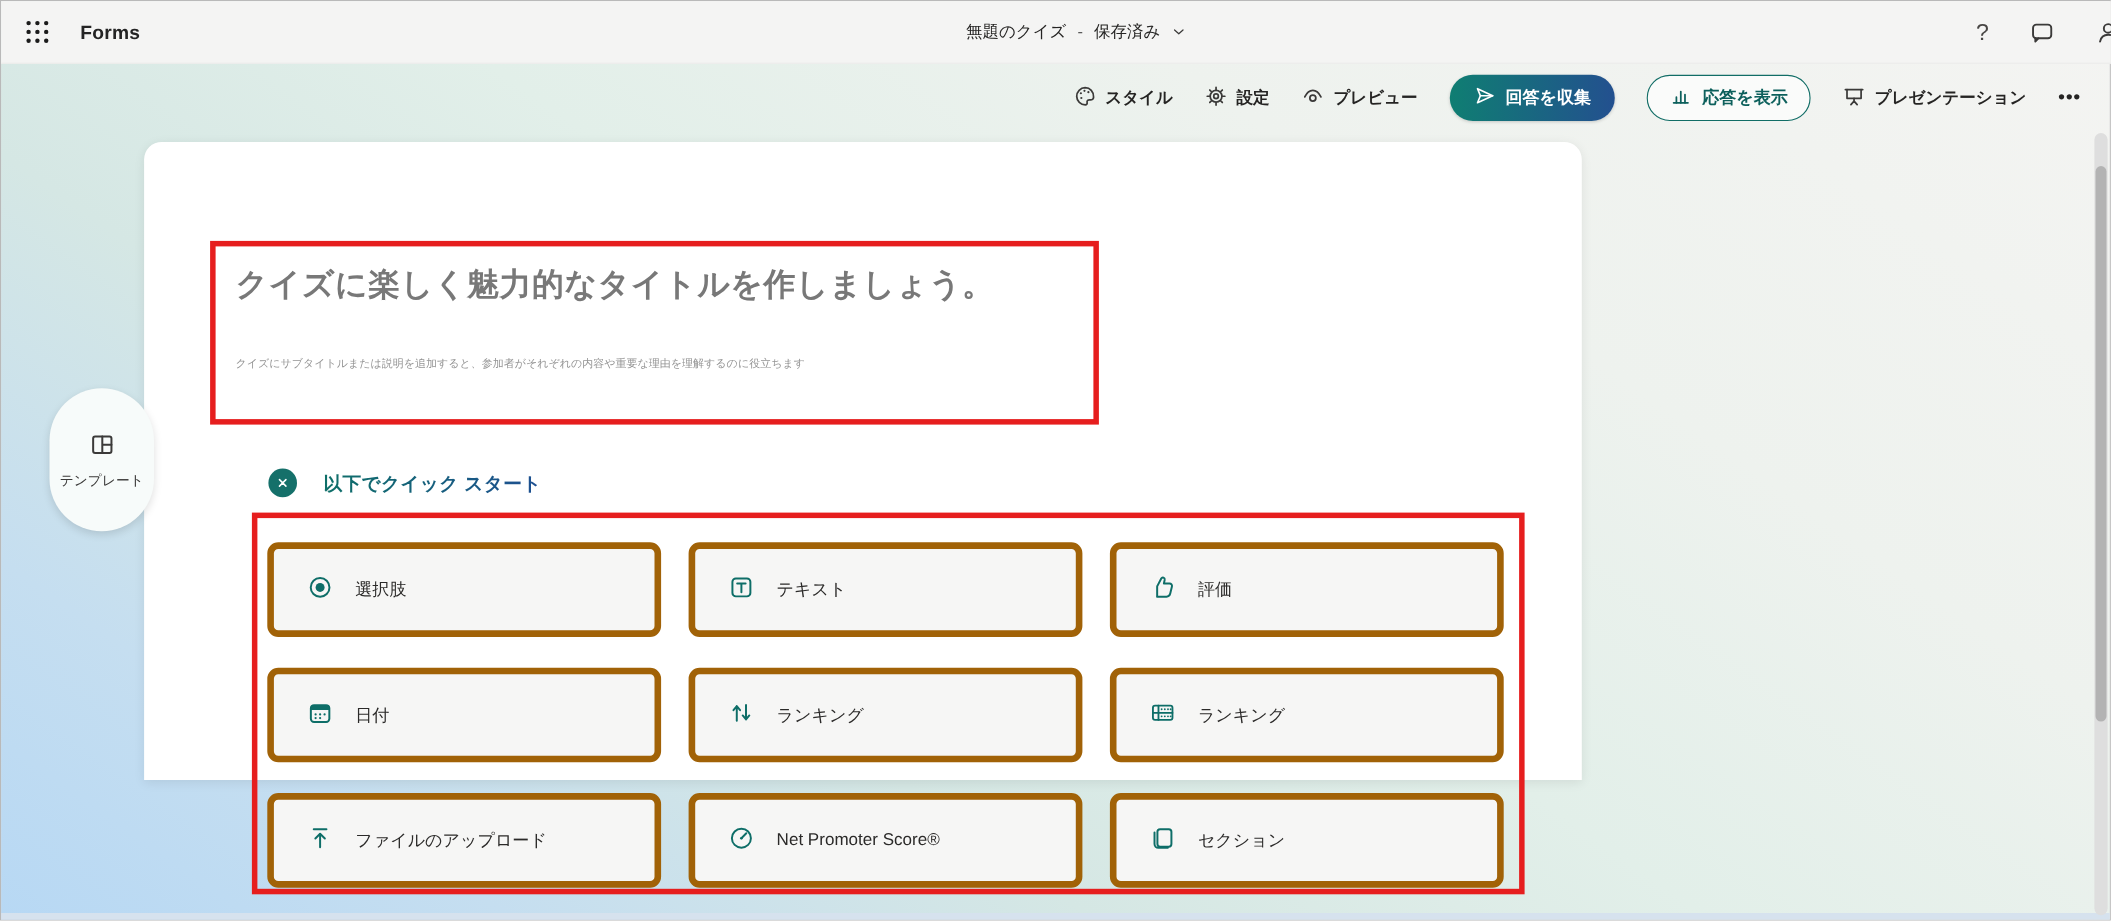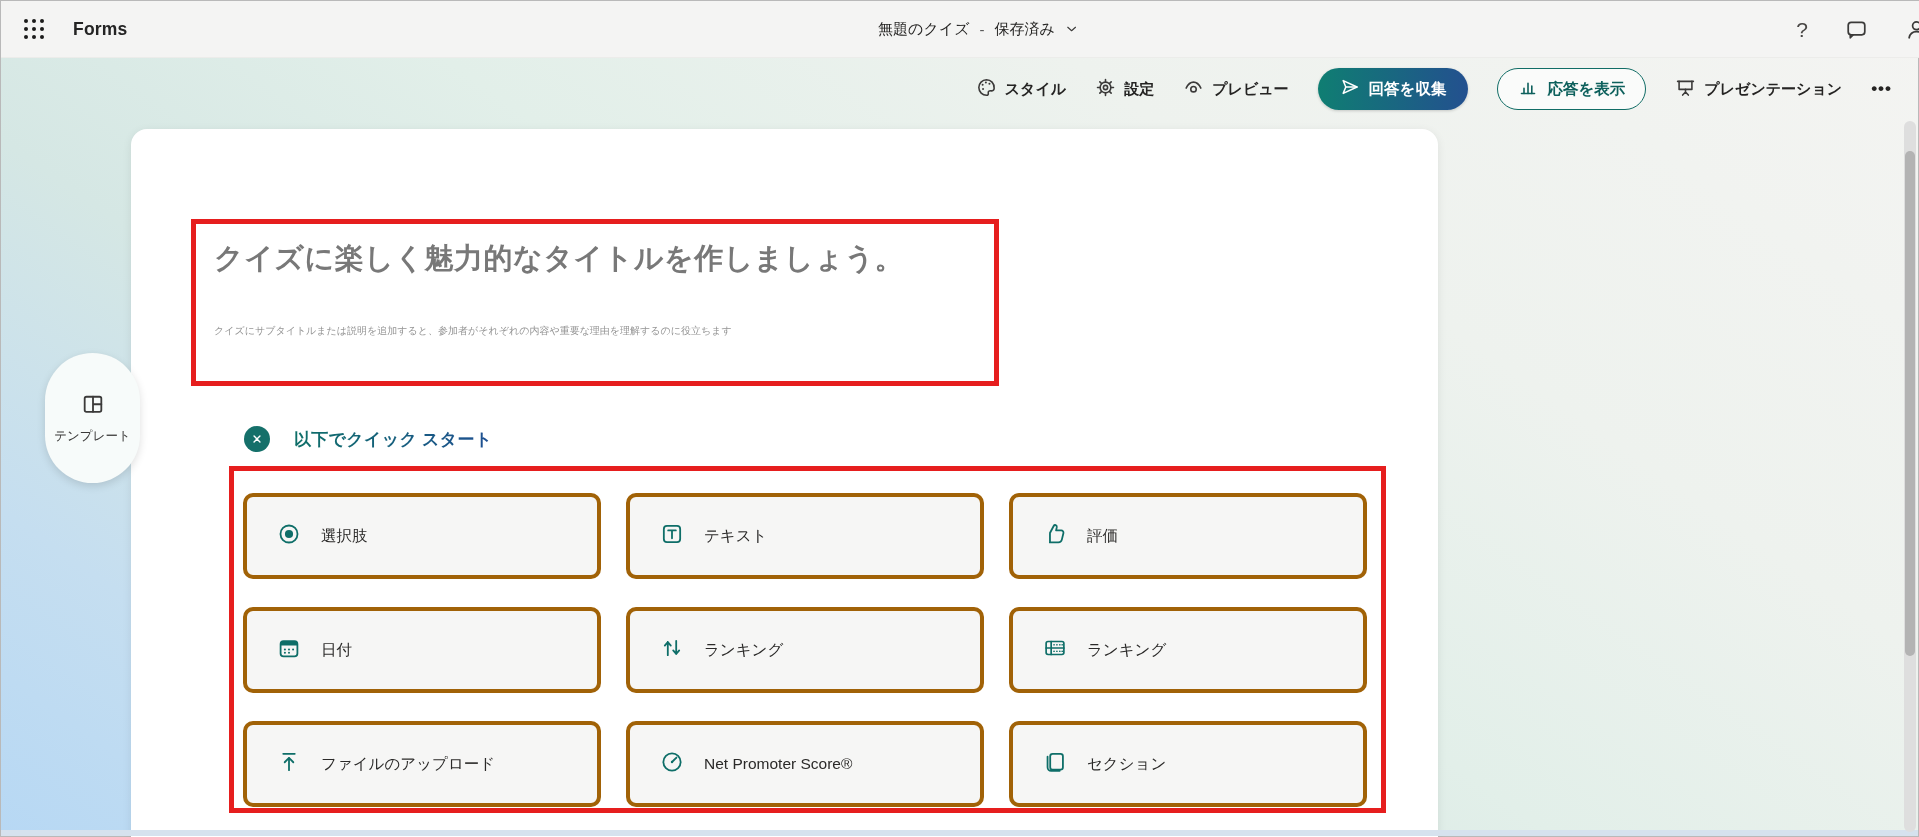--- a/index.html
+++ b/index.html
@@ -30,38 +30,38 @@
     background:linear-gradient(90deg,#0f7e72 0%,#23508f 100%);box-shadow:0 1px 3px rgba(0,0,0,.18);}
   .pill-outline{padding:12px 20px;color:#0d605c;border:1px solid #116d66;background:rgba(255,255,255,.65);}
   .more-dots{font-size:17px;font-weight:700;color:#252423;letter-spacing:1px;cursor:pointer;}
   
   .template-pill{position:absolute;left:44px;top:352px;width:95px;height:130px;border-radius:48px;
     background:#f7fbfa;box-shadow:0 3px 8px rgba(0,0,0,.13);display:flex;flex-direction:column;
     align-items:center;justify-content:center;gap:7px;cursor:pointer;z-index:15;}
   .template-pill .tp-label{font-size:12.5px;color:#3b3a39;}
   .template-pill svg{color:#3b3a39;}
   
-  .card{position:absolute;left:130px;top:128px;width:1307px;height:709px;background:#ffffff;
+  .card{position:absolute;left:130px;top:128px;width:1307px;height:580px;background:#ffffff;
     border-radius:16px 16px 0 0;box-shadow:0 2px 10px rgba(0,0,0,.08);z-index:10;}
   .annotation{position:absolute;border:5px solid #e61e1e;box-sizing:border-box;pointer-events:none;z-index:12;}
   .anno-title{left:60px;top:90px;width:808px;height:167px;}
   .anno-grid{left:98px;top:337px;width:1157px;height:347px;}
   .form-title{position:absolute;left:83px;top:110px;font-size:29px;font-weight:700;color:#787878;
     letter-spacing:.5px;cursor:text;}
   .form-desc{position:absolute;left:83px;top:195px;font-size:10px;color:#949494;cursor:text;}
   .qs-header{position:absolute;left:113px;top:297px;display:flex;align-items:center;gap:24px;}
   .qs-close{width:26px;height:26px;border-radius:50%;background:#15706a;display:flex;align-items:center;
     justify-content:center;cursor:pointer;flex:0 0 auto;}
   .qs-heading{font-size:17px;font-weight:700;letter-spacing:.3px;color:#0e6f68;
     background:linear-gradient(90deg,#0e6f68 0%,#1e4f92 100%);
     -webkit-background-clip:text;background-clip:text;-webkit-text-fill-color:transparent;}
   .qs-grid{position:absolute;left:112px;top:364px;width:1124px;display:grid;
     grid-template-columns:repeat(3,358px);grid-auto-rows:86px;column-gap:25px;row-gap:28px;}
   .tile{display:flex;align-items:center;gap:20px;padding-left:30px;background:#f6f6f5;
-    border:4px solid #a16207;border-radius:10px;cursor:pointer;box-sizing:border-box;}
+    border:6px solid #a16207;border-radius:10px;cursor:pointer;box-sizing:border-box;}
   .tile svg{color:#0e6e68;flex:0 0 auto;}
   .tile-label{font-size:15.5px;color:#2b2a29;}
   
   .vscroll{position:absolute;right:2px;top:120px;width:12px;height:711px;background:#dedede;
     border-radius:7px;z-index:40;}
   .vthumb{position:absolute;left:1px;top:30px;width:10px;height:505px;background:#b3b3b3;border-radius:6px;cursor:pointer;}
   .bottom-strip{position:absolute;left:0;bottom:0;width:100%;height:6px;background:#d6e2ee;z-index:35;}
   svg{stroke-linecap:round;stroke-linejoin:round;}
 </style>
 </head>

